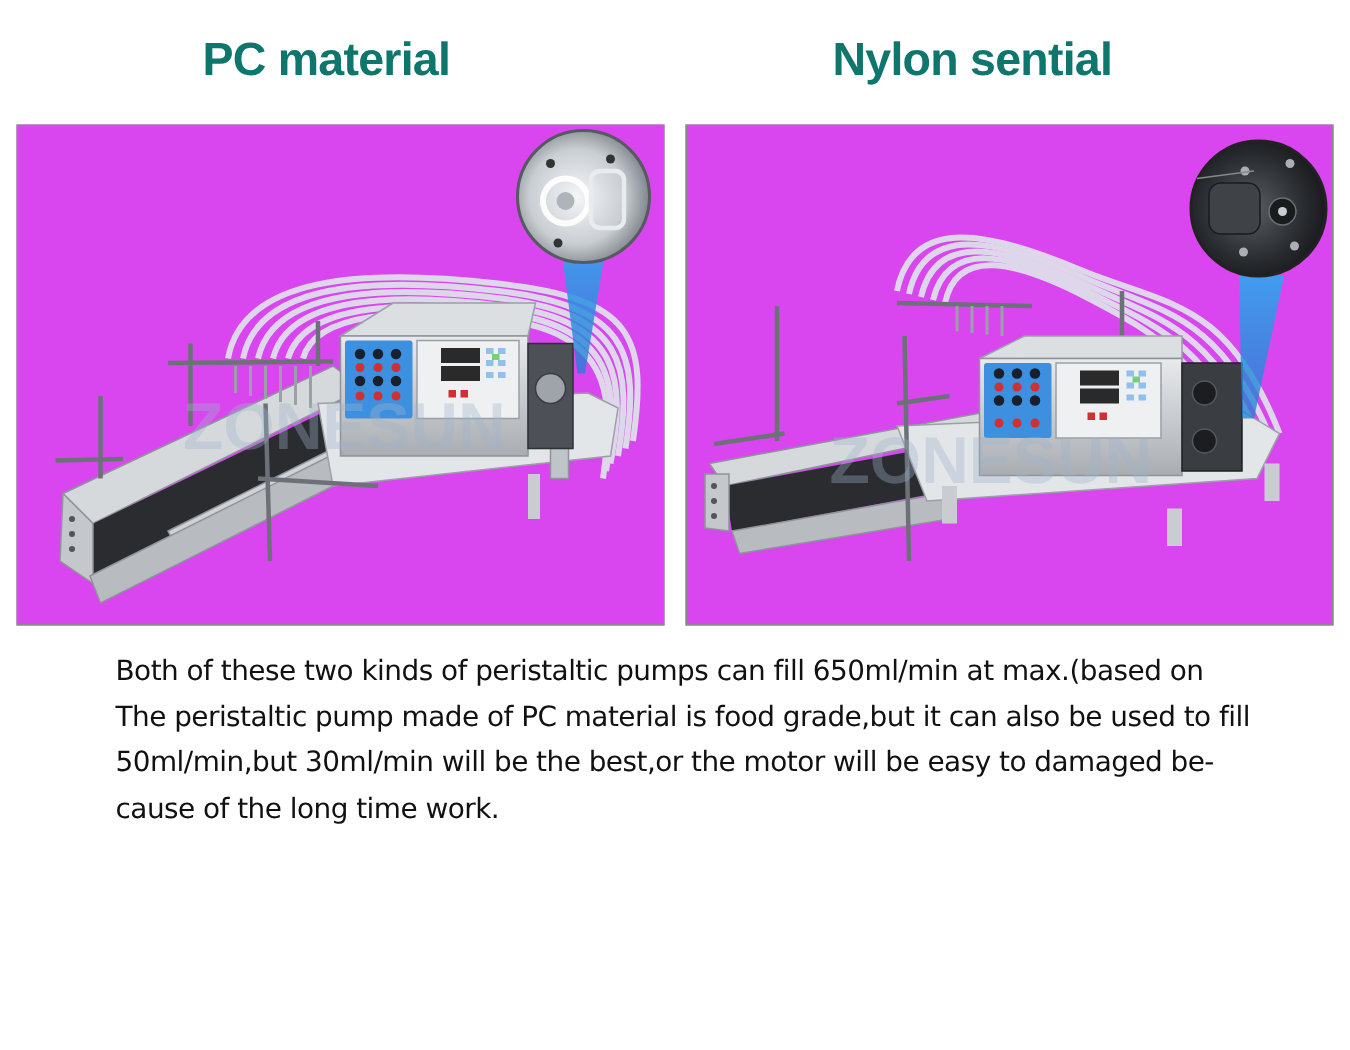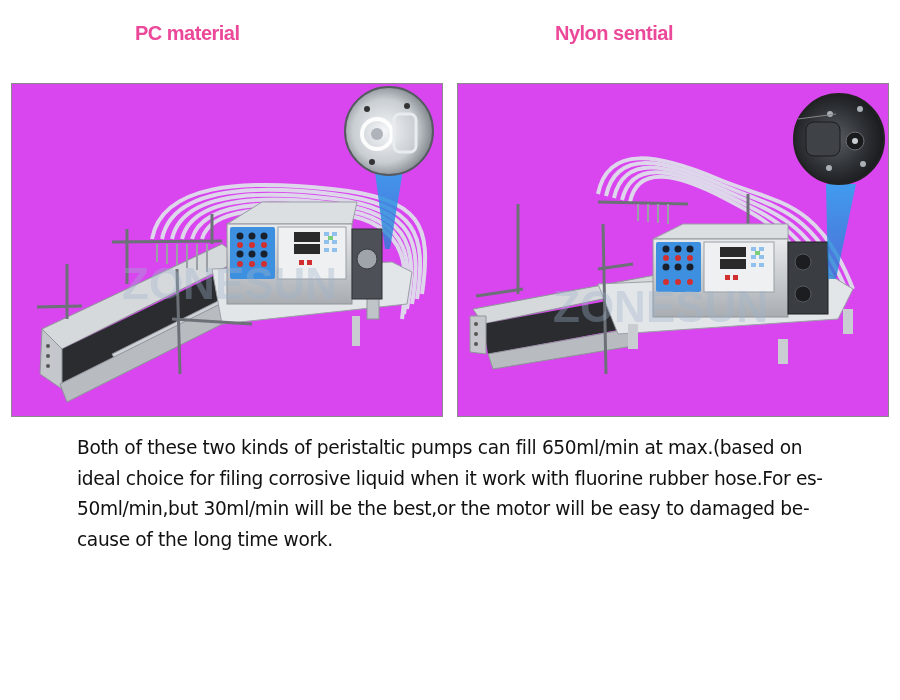--- a/index.html
+++ b/index.html
@@ -1,17 +1,17 @@
 <!DOCTYPE html>
 <html><head>
 <meta charset="utf-8">
 <style>
   html,body{margin:0;padding:0;background:#ffffff;}
   body{width:900px;height:700px;position:relative;overflow:hidden;font-family:"Liberation Sans",sans-serif;}
-  .title{position:absolute;top:22px;font-family:"Liberation Sans",sans-serif;font-weight:bold;font-size:20px;letter-spacing:-0.5px;color:#ec4899;white-space:nowrap;}
+  .title{position:absolute;top:22px;font-family:"Liberation Sans",sans-serif;font-weight:bold;font-size:31px;letter-spacing:-0.5px;color:#0f766e;white-space:nowrap;}
   #title-left{left:135px;}
   #title-right{left:555px;}
   .panel{position:absolute;top:83px;width:430px;height:332px;border:1px solid #8a8a8a;background:#d946ef;overflow:hidden;}
   #panel-left{left:11px;}
   #panel-right{left:457px;}
   .panel svg{position:absolute;left:0;top:0;}
   .desc{position:absolute;left:57px;top:433px;width:790px;font-family:"DejaVu Sans",sans-serif;font-size:18.6px;line-height:30.7px;color:#111111;letter-spacing:-0.35px;margin-left:20px;}
   .desc .line{display:block;white-space:nowrap;}
 </style>
 </head>
@@ -246,16 +246,16 @@
         <circle cx="402" cy="25" r="3" fill="#aab0b6"></circle>
       <circle cx="371" cy="84" r="3" fill="#aab0b6"></circle>
         <circle cx="405" cy="80" r="3" fill="#aab0b6"></circle>
       <line x1="340" y1="35" x2="378" y2="30" stroke="#888" stroke-width="1"></line>
     </g>
   </svg>
 </div>
 
 <div class="desc">
   <span class="line">Both of these two kinds of peristaltic pumps can fill 650ml/min at max.(based on</span>
-  <span class="line">ideal choice for filing corrosive liquid when it work with fluorine rubber hose.For es-</span>
+  <span class="line">The peristaltic pump made of PC material is food grade,but it can also be used to fill</span>
   <span class="line">50ml/min,but 30ml/min will be the best,or the motor will be easy to damaged be-</span>
   <span class="line">cause of the long time work.</span>
 </div>
 
 </body></html>

